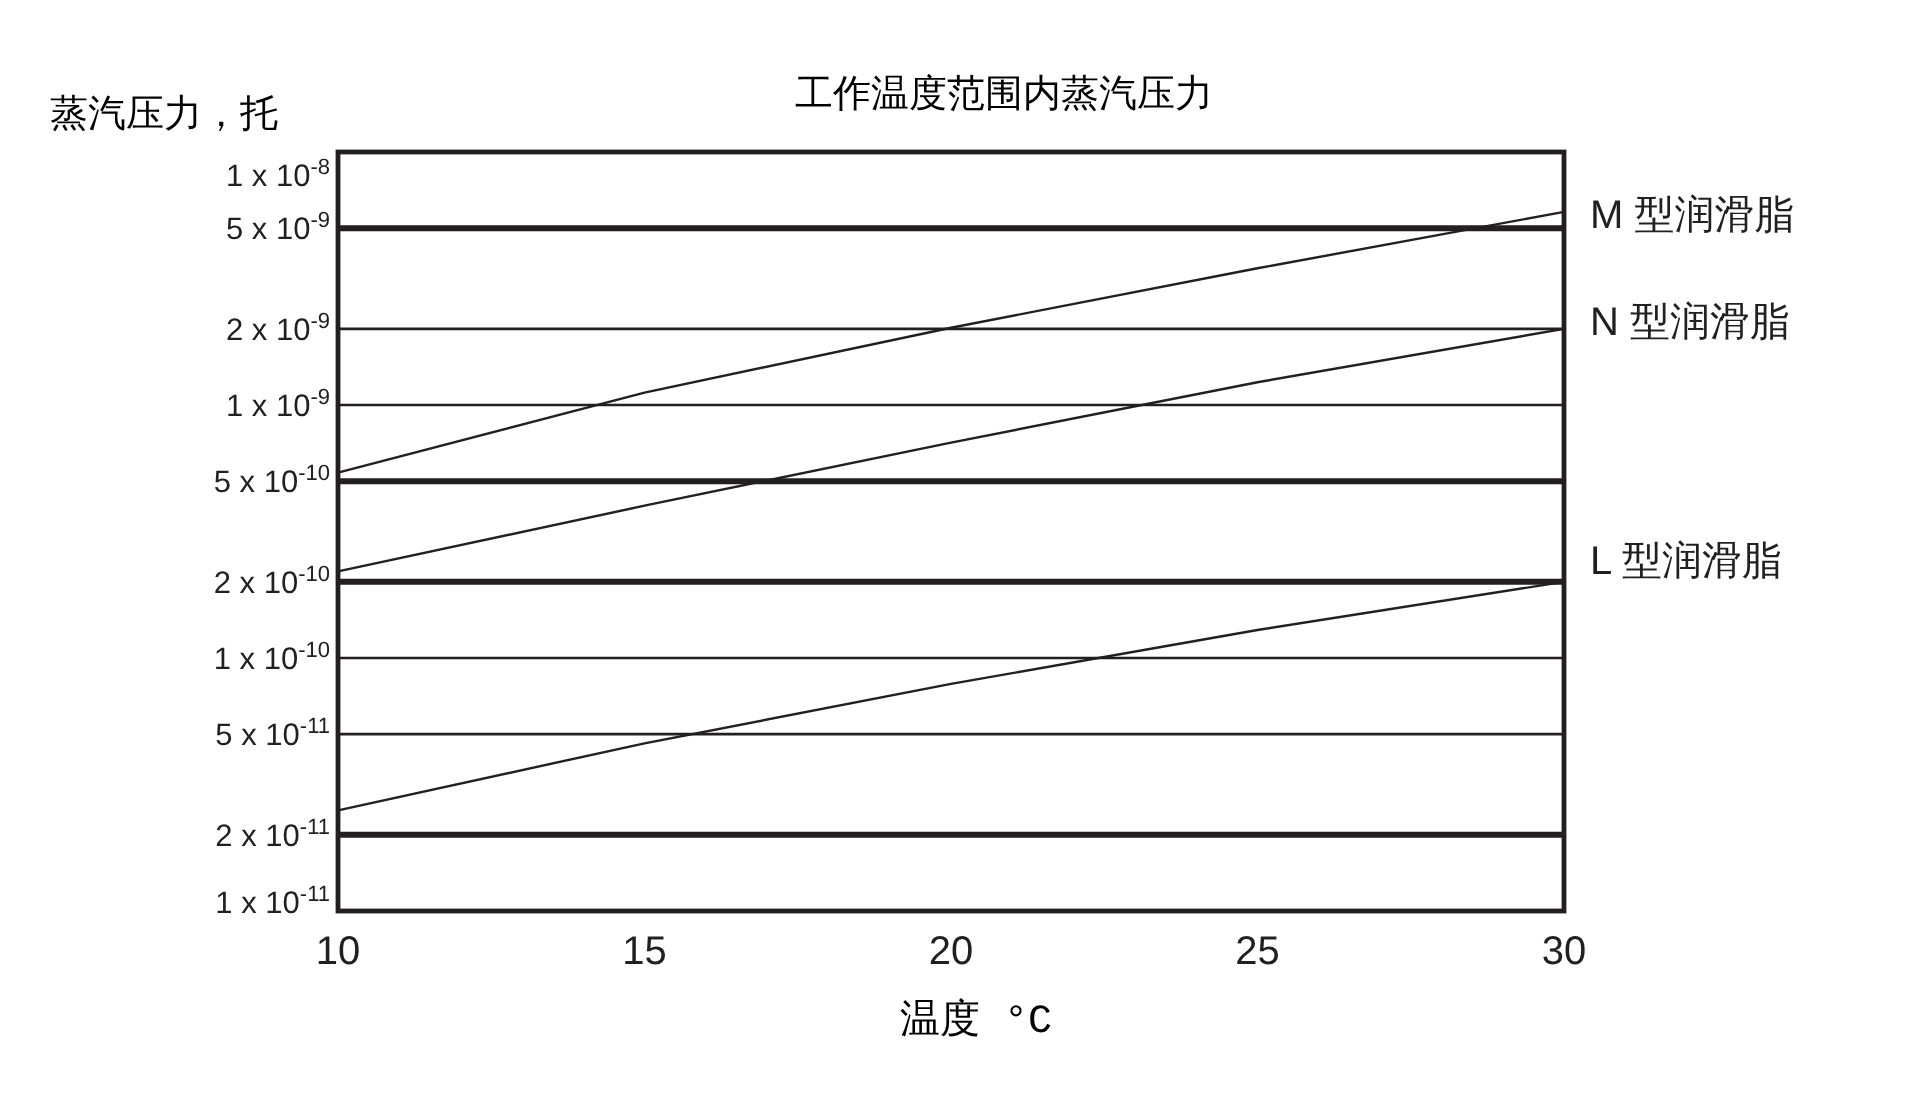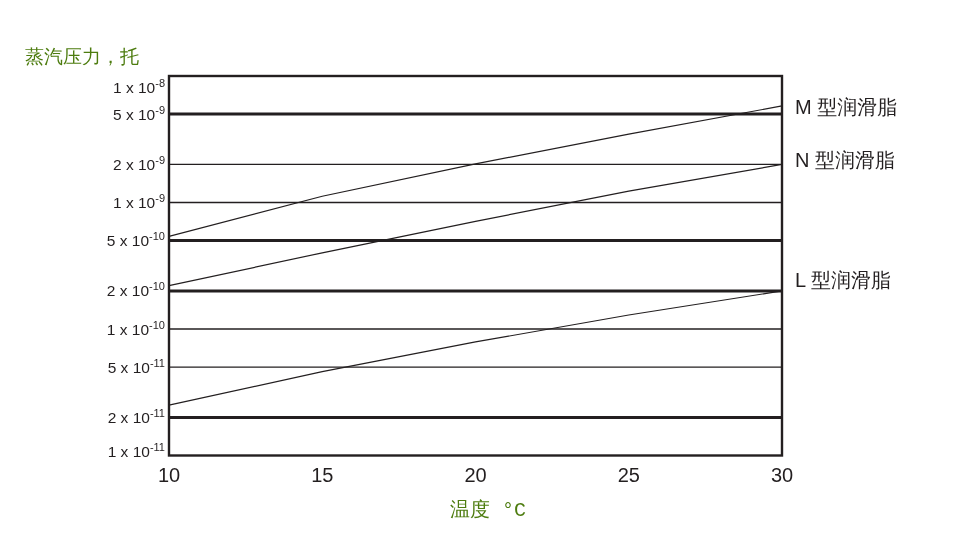--- a/index.html
+++ b/index.html
@@ -16,21 +16,21 @@
     color: #231f20;
     overflow: hidden;
   }
   #chart-svg {
     position: absolute;
     left: 0;
     top: 0;
   }
   .txt {
     position: absolute;
-    color: #4d7c0f;
+    color: #000000;
     white-space: nowrap;
   }
   #y-axis-title {
     left: 25px;
     top: 44px;
     font-size: 19px;
   }
   #chart-title {
     left: 502px;
     top: 34px;
@@ -44,20 +44,21 @@
     transform: translateX(-50%);
     font-family: Liberation Mono, monospace;
   }
 </style>
 </head>
 <body>
 
 <div id="canvas">
   <div id="y-axis-title" class="txt">蒸汽压力，托</div>
 
+  <div id="chart-title" class="txt">工作温度范围内蒸汽压力</div>
 
   <svg id="chart-svg" width="955" height="554">
       <line x1="169" y1="114.08029445149363" x2="782" y2="114.08029445149363" stroke="#231f20" stroke-width="3"></line>
       <line x1="169" y1="164.41970554850639" x2="782" y2="164.41970554850639" stroke="#231f20" stroke-width="1.3"></line>
       <line x1="169" y1="202.5" x2="782" y2="202.5" stroke="#231f20" stroke-width="1.3"></line>
       <line x1="169" y1="240.58029445149361" x2="782" y2="240.58029445149361" stroke="#231f20" stroke-width="3"></line>
       <line x1="169" y1="290.9197055485064" x2="782" y2="290.9197055485064" stroke="#231f20" stroke-width="3"></line>
       <line x1="169" y1="329" x2="782" y2="329" stroke="#231f20" stroke-width="1.3"></line>
       <line x1="169" y1="367.0802944514936" x2="782" y2="367.0802944514936" stroke="#231f20" stroke-width="1.3"></line>
       <line x1="169" y1="417.4197055485064" x2="782" y2="417.4197055485064" stroke="#231f20" stroke-width="3"></line>

